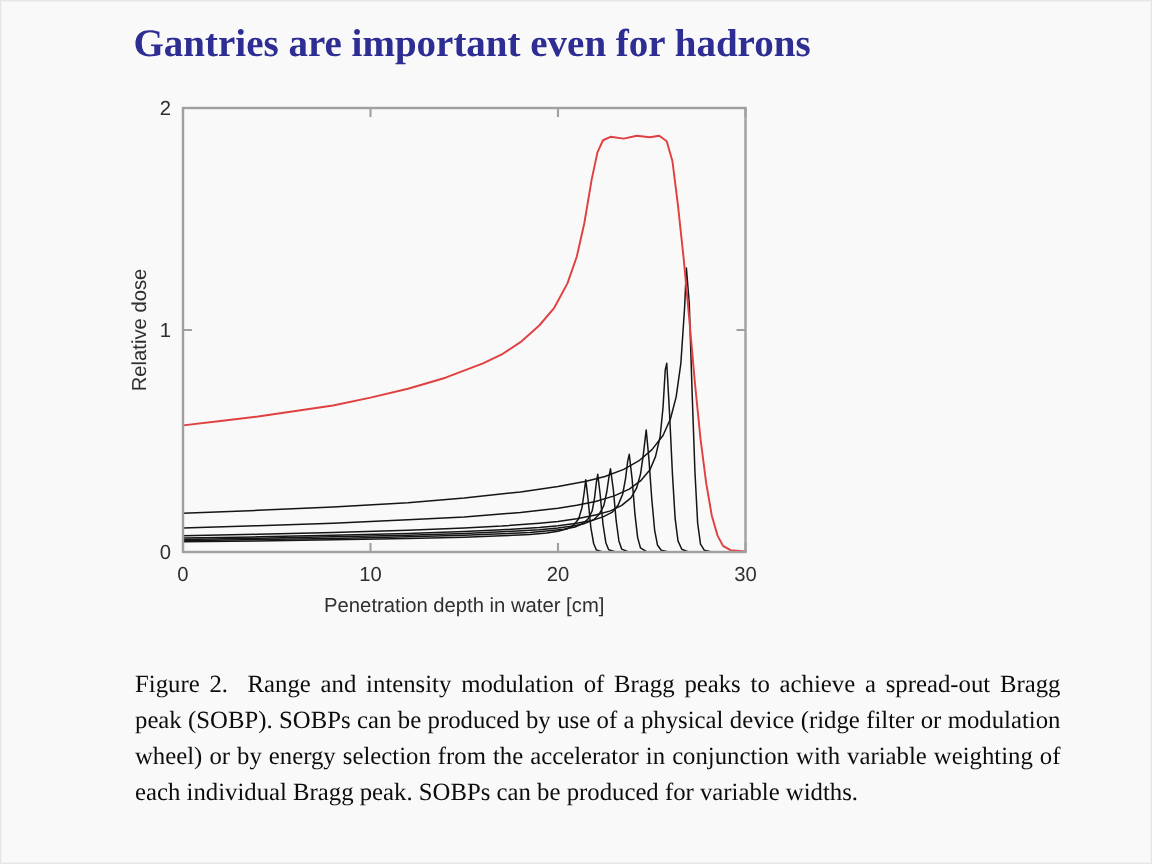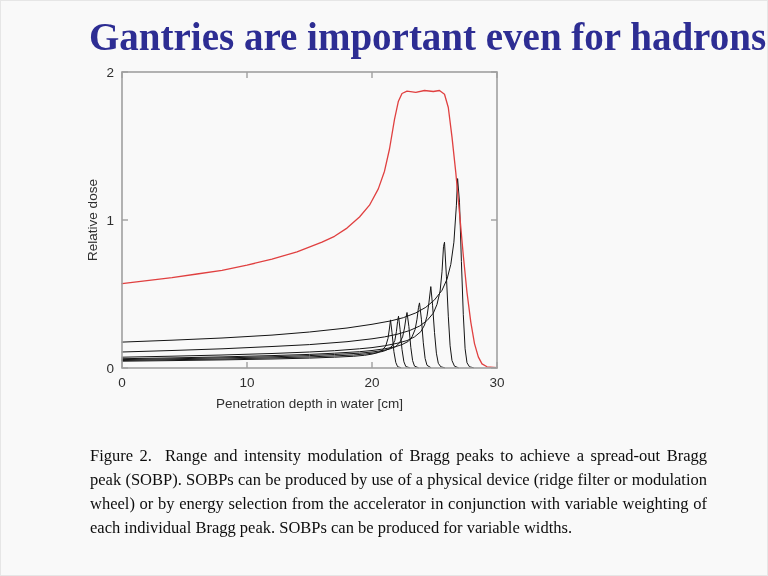--- a/index.html
+++ b/index.html
@@ -4,21 +4,21 @@
 <style>
   html,body{margin:0;padding:0;}
   body{
     width:768px;height:576px;position:relative;overflow:hidden;
     background:#f9f9f9;
     font-family:"Liberation Sans", sans-serif;
   }
   .frame{position:absolute;inset:0;border:1px solid #e6e6e6;pointer-events:none;}
   .slide-title{
     position:absolute;left:89px;top:14px;margin:0;
-    font-family:"Liberation Serif", serif;font-weight:bold;font-size:39px;
+    font-family:"Liberation Serif", serif;font-weight:bold;font-size:26px;
     letter-spacing:0px;white-space:nowrap;text-align:right;
   }
   .chart-wrap{position:absolute;left:85px;top:60px;width:440px;height:365px;}
   .caption{
     position:absolute;left:90px;top:444px;width:617px;margin:0;
     font-family:"Liberation Serif", serif;font-size:16.5px;line-height:24px;
     color:#0d0d0d;text-align:justify;
   }
   .caption .cap-label{font-weight:normal;}
   svg text{font-family:"Liberation Sans", sans-serif;}

